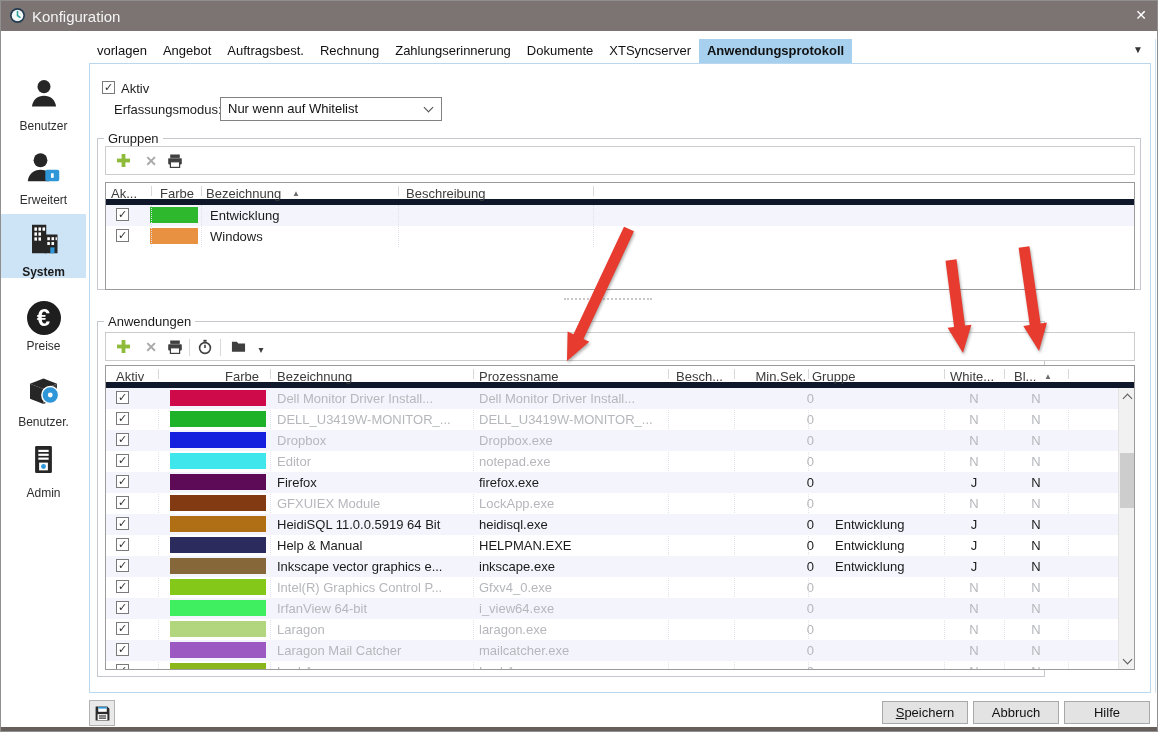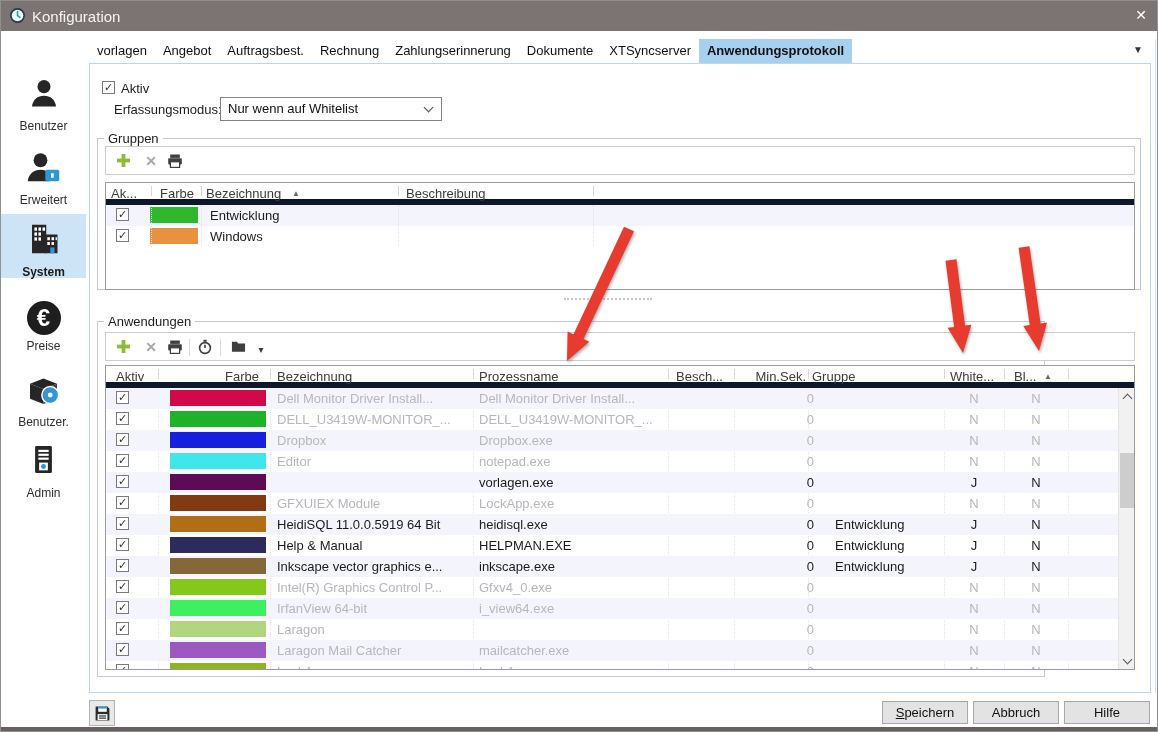--- a/index.html
+++ b/index.html
@@ -350,21 +350,22 @@
             <span class="ct c-bez">Editor</span>
             <span class="ct c-proz">notepad.exe</span>
             <span class="ct c-minsek">0</span>
             <span class="ct c-gruppe"></span>
             <span class="ct c-white">N</span>
             <span class="ct c-bl">N</span>
           </div>
           <div class="trow stripe">
             <span class="cbx c-check on"></span>
             <span class="swatch c-swatch" style="background: rgb(94, 11, 87);"></span>
-            <span class="ct c-proz">vorlagen.exe</span>
+            <span class="ct c-bez">Firefox</span>
+            <span class="ct c-proz">firefox.exe</span>
             <span class="ct c-minsek">0</span>
             <span class="ct c-gruppe"></span>
             <span class="ct c-white">J</span>
             <span class="ct c-bl">N</span>
           </div>
           <div class="trow dis">
             <span class="cbx c-check on"></span>
             <span class="swatch c-swatch" style="background: rgb(130, 58, 18);"></span>
             <span class="ct c-bez">GFXUIEX Module</span>
             <span class="ct c-proz">LockApp.exe</span>
@@ -420,20 +421,21 @@
             <span class="ct c-proz">i_view64.exe</span>
             <span class="ct c-minsek">0</span>
             <span class="ct c-gruppe"></span>
             <span class="ct c-white">N</span>
             <span class="ct c-bl">N</span>
           </div>
           <div class="trow dis">
             <span class="cbx c-check on"></span>
             <span class="swatch c-swatch" style="background: rgb(177, 214, 125);"></span>
             <span class="ct c-bez">Laragon</span>
+            <span class="ct c-proz">laragon.exe</span>
             <span class="ct c-minsek">0</span>
             <span class="ct c-gruppe"></span>
             <span class="ct c-white">N</span>
             <span class="ct c-bl">N</span>
           </div>
           <div class="trow stripe dis">
             <span class="cbx c-check on"></span>
             <span class="swatch c-swatch" style="background: rgb(156, 89, 194);"></span>
             <span class="ct c-bez">Laragon Mail Catcher</span>
             <span class="ct c-proz">mailcatcher.exe</span>

